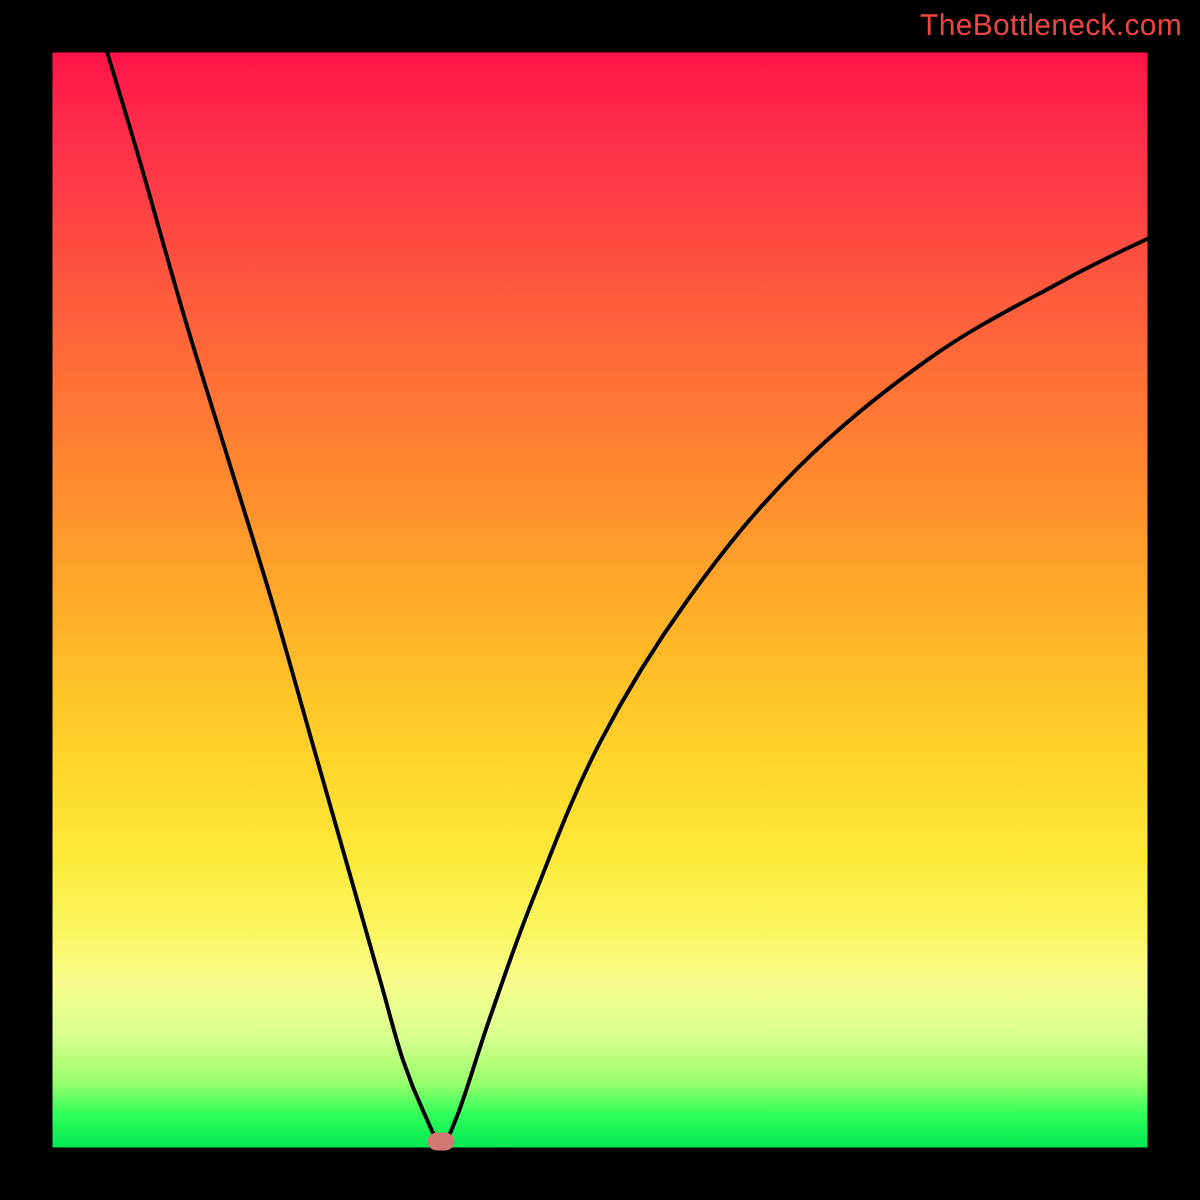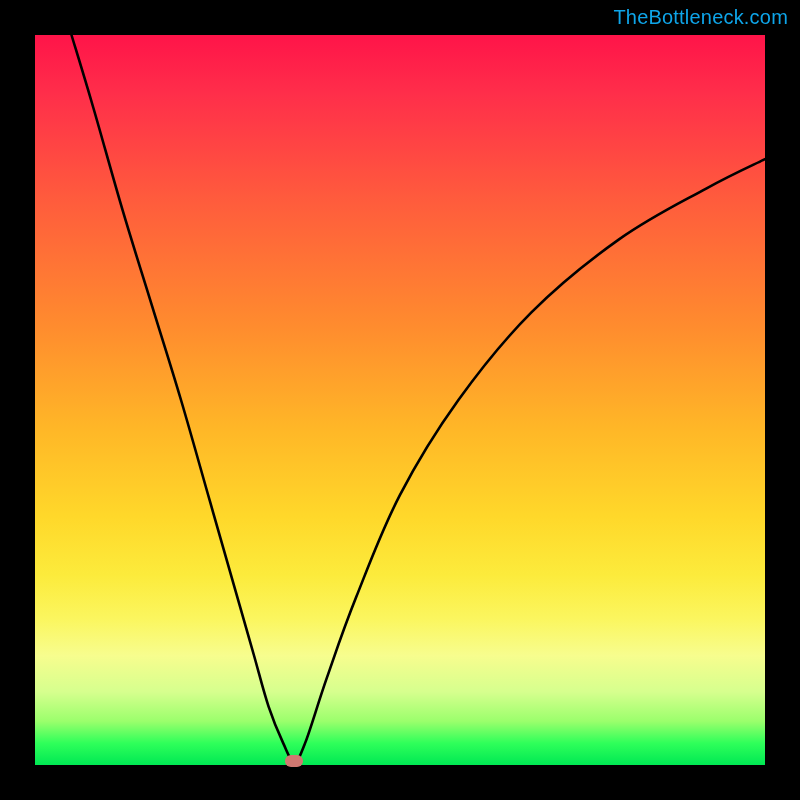--- a/index.html
+++ b/index.html
@@ -38,21 +38,21 @@
       #d6ff8e 90%,
       #9bff6c 94%,
       #2fff5a 97%,
       #00e853 100%
     );
   }
   .watermark {
     position: absolute;
     top: 6px;
     right: 12px;
-    color: #0ea5e9;
+    color: #ef4444;
     font-size: 20px;
     font-weight: 500;
     letter-spacing: 0.2px;
     user-select: none;
   }
   svg.curve {
     position: absolute;
     left: 0;
     top: 0;
     width: 730px;

